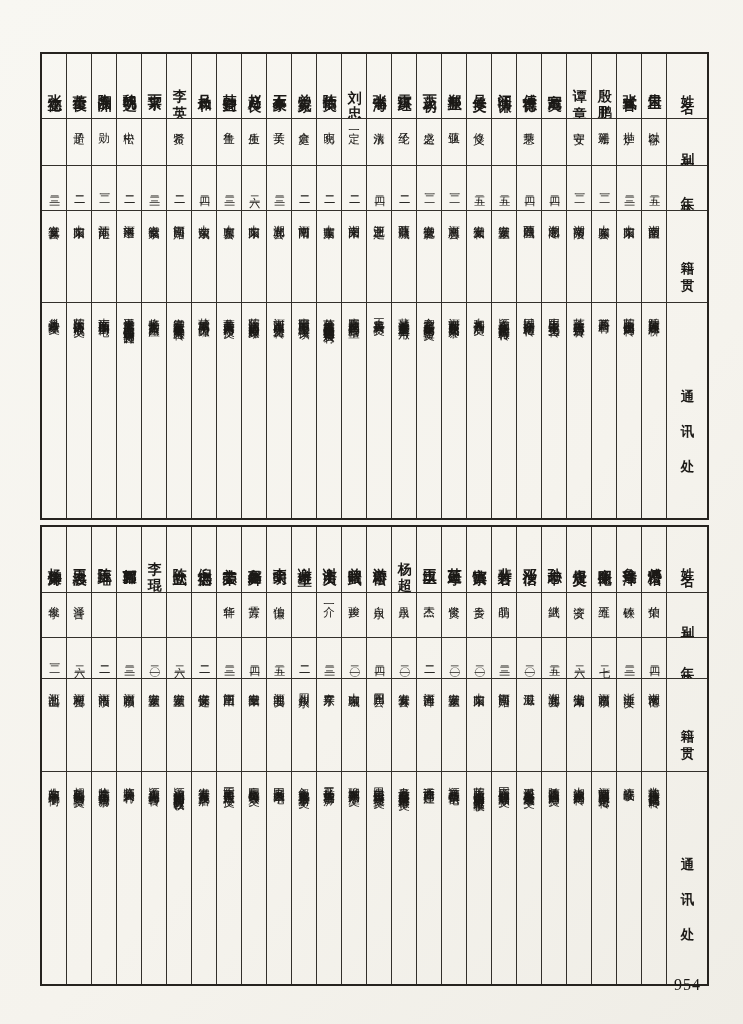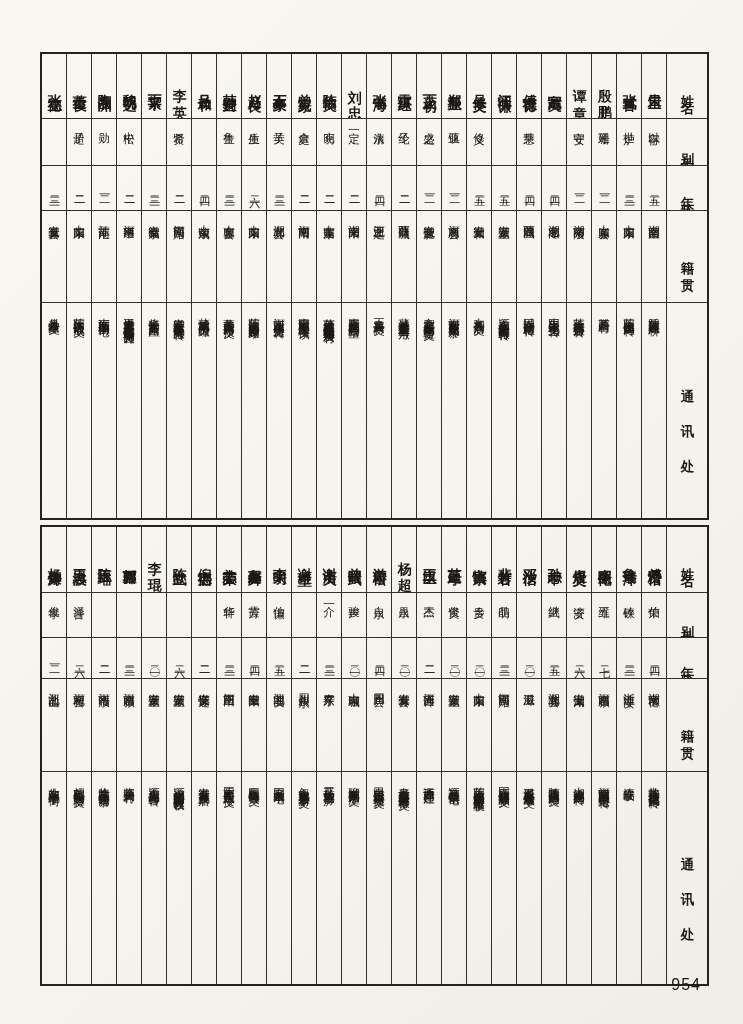--- a/index.html
+++ b/index.html
@@ -52,21 +52,21 @@
   .spread2{letter-spacing:1.15em;margin-bottom:-1.15em;}
   .age-text{font-size:11px;}
   .h-text{font-weight:700;font-size:13.5px;}
   .spread-sm{letter-spacing:.5em;margin-bottom:-.5em;}
   .spread-md{letter-spacing:1.4em;margin-bottom:-1.4em;}
   .spread-lg{letter-spacing:2.6em;margin-bottom:-2.6em;}
   .hcell{display:flex;justify-content:center;align-items:center;}
   .page-number{
     position:absolute;right:42px;top:976px;
     font-size:16px;letter-spacing:1px;
-    font-family:Liberation Sans, sans-serif;
+    font-family:Liberation Serif, serif;
   }
 </style>
 </head>
 <body>
 
 <div class="sheet">
 
   <section class="reg-table t0">
     <div class="col header-col">
       <div class="cell c-name hcell">

